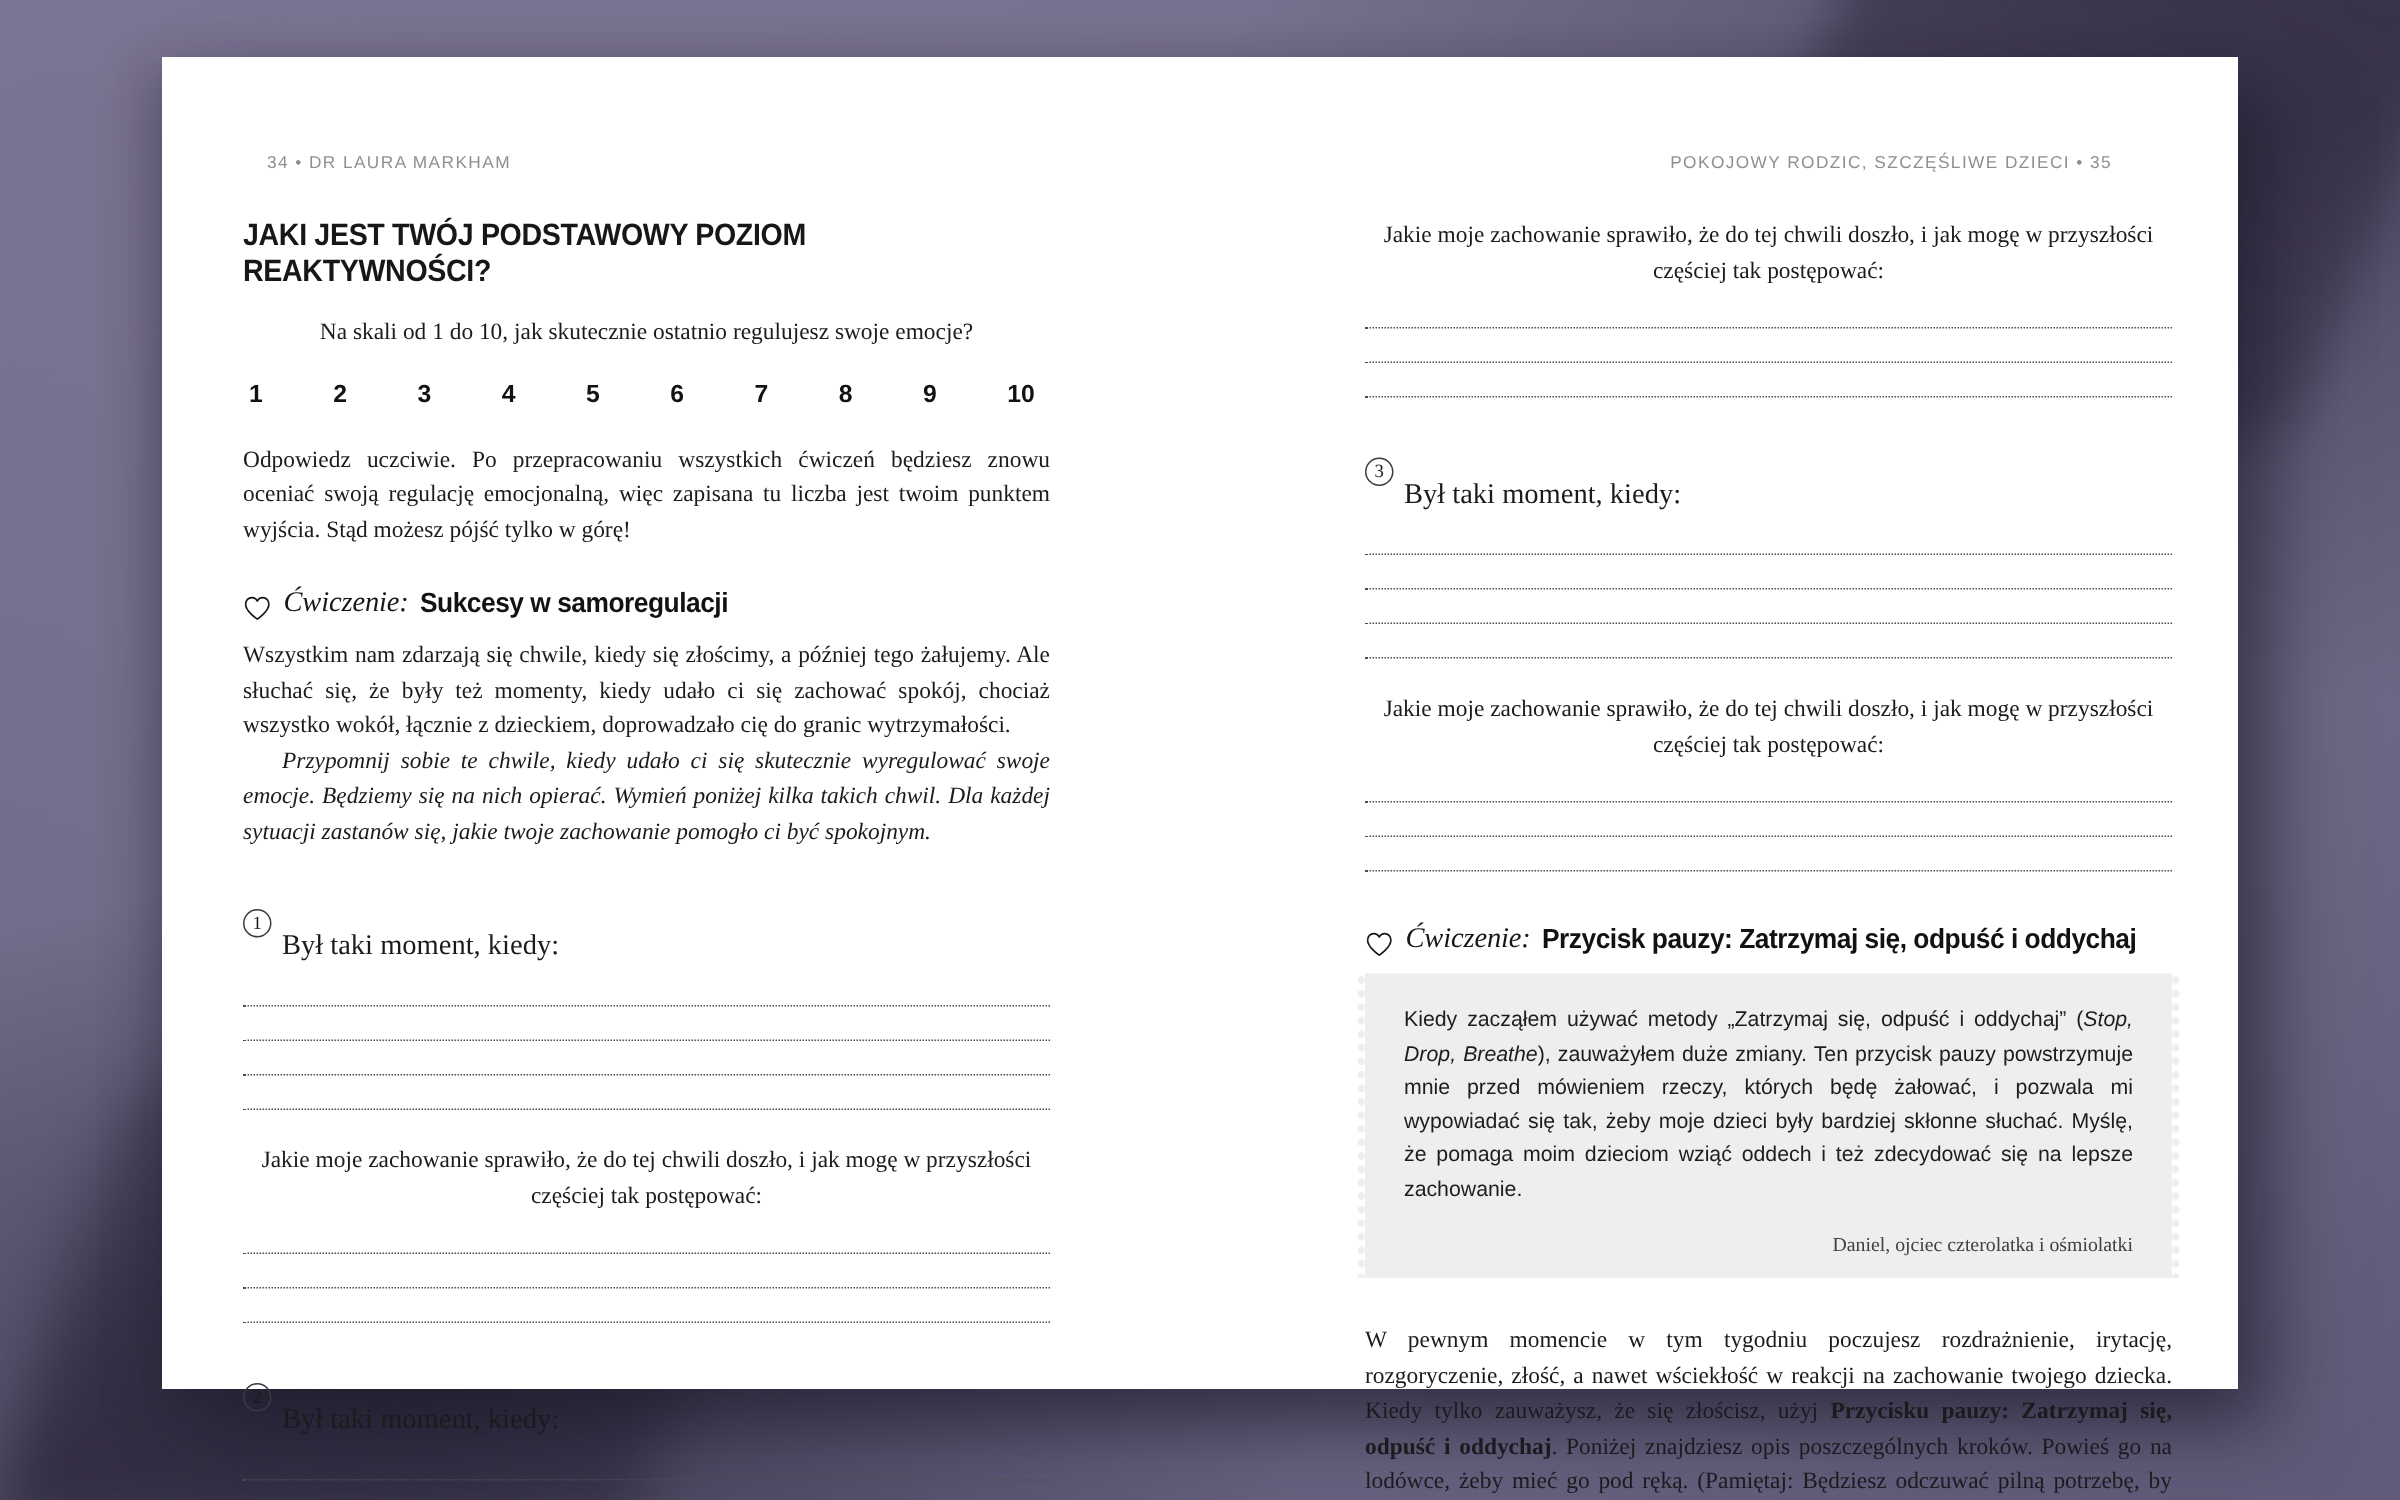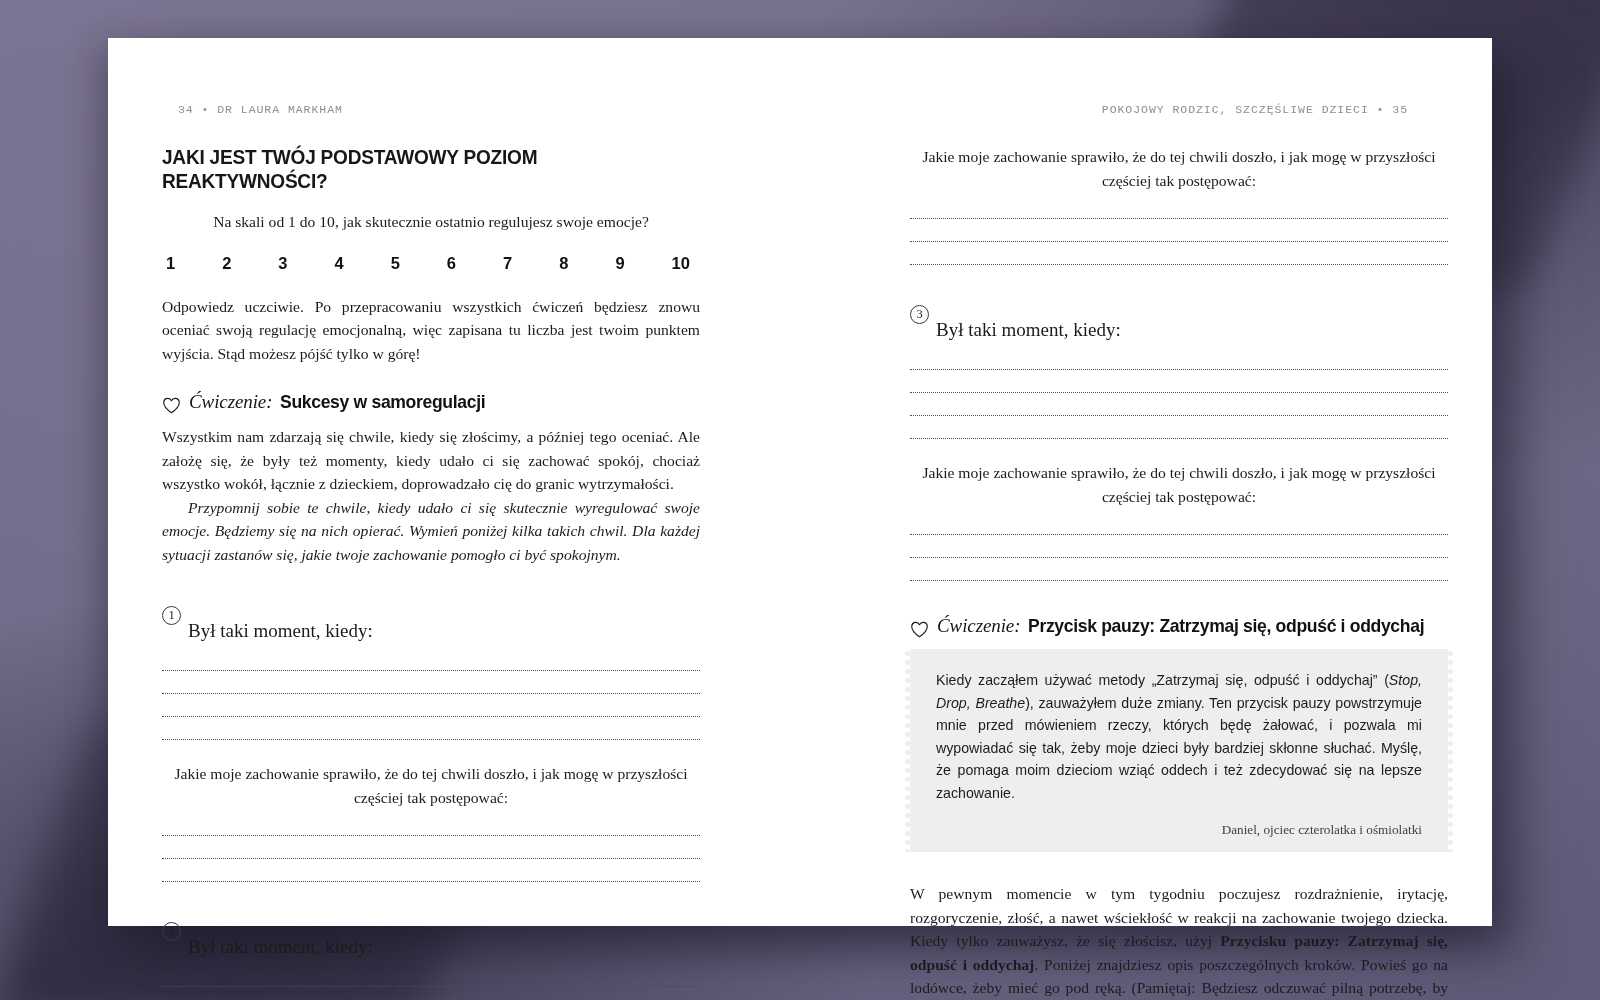--- a/index.html
+++ b/index.html
@@ -67,21 +67,21 @@
     position: relative;
     height: 100%;
     flex: 0 0 50%;
     padding: 55px 0 0 0;
   }
 
   .page-inner { position: relative; width: 100%; height: 100%; }
 
   
   .runhead {
-    font-family: Liberation Mono, monospace;
+    font-family: Liberation Sans, sans-serif;
     font-size: 11.5px;
     letter-spacing: 0.95px;
     color: #8f8f93;
     position: absolute;
     top: 10px;
     white-space: nowrap;
   }
   .runhead.left  { left: 70px; }
   .runhead.right { right: 84px; text-align: center; }
 
@@ -282,21 +282,21 @@
         <div class="ex-head">
           <span class="heart-icon">
             <svg viewBox="0 0 24 22" width="19" height="19" aria-hidden="true">
               <path d="M12 20.2 C12 20.2 2.2 13.6 2.2 7.6 C2.2 4.2 4.6 2.0 7.4 2.0 C9.6 2.0 11.2 3.3 12 4.9 C12.8 3.3 14.4 2.0 16.6 2.0 C19.4 2.0 21.8 4.2 21.8 7.6 C21.8 13.6 12 20.2 12 20.2 Z" fill="none" stroke="#17171a" stroke-width="1.4" stroke-linejoin="round"></path>
             </svg>
           </span>
           <span class="ex-word">Ćwiczenie:</span>
           <span class="ex-name">Sukcesy w samoregulacji</span>
         </div>
 
-        <p class="body">Wszystkim nam zdarzają się chwile, kiedy się złościmy, a później tego oceniać. Ale założę się, że były też momenty, kiedy udało ci się zachować spokój, chociaż wszystko wokół, łącznie z dzieckiem, doprowadzało cię do granic wytrzymałości.</p>
+        <p class="body">Wszystkim nam zdarzają się chwile, kiedy się złościmy, a później tego żałujemy. Ale słuchać się, że były też momenty, kiedy udało ci się zachować spokój, chociaż wszystko wokół, łącznie z dzieckiem, doprowadzało cię do granic wytrzymałości.</p>
         <p class="body indent">Przypomnij sobie te chwile, kiedy udało ci się skutecznie wyregulować swoje emocje. Będziemy się na nich opierać. Wymień poniżej kilka takich chwil. Dla każdej sytuacji zastanów się, jakie twoje zachowanie pomogło ci być spokojnym.</p>
 
         <div class="gap-22"></div>
 
         <div class="prompt">
           <span class="num-circle">1</span>
           <span class="prompt-label">Był taki moment, kiedy:</span>
         </div>
         <div class="rules">
           <div class="rule"></div>

